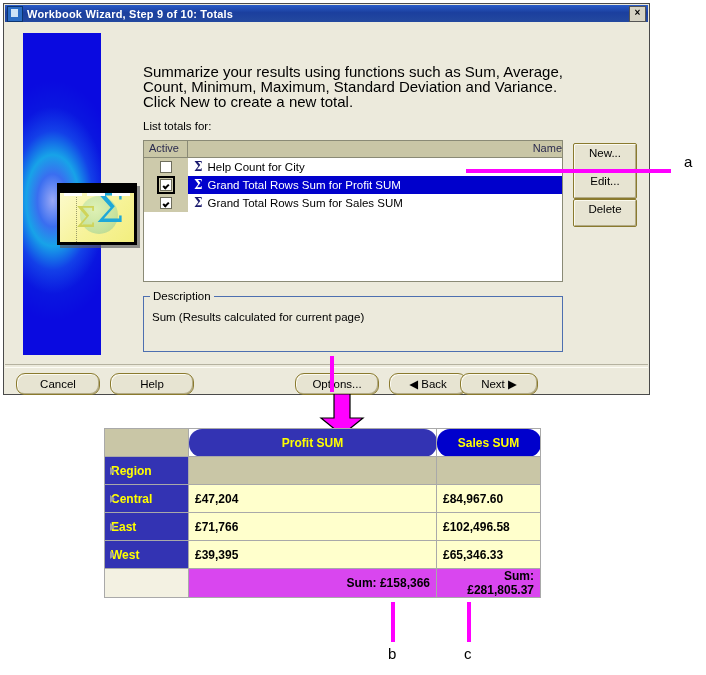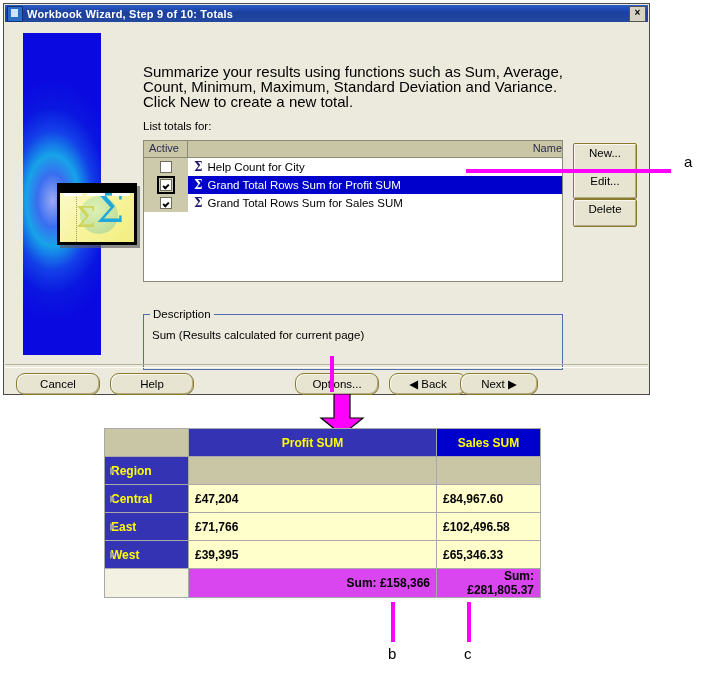--- a/index.html
+++ b/index.html
@@ -314,21 +314,21 @@
     box-sizing: border-box;
     box-shadow: inset 1px 1px 0 #fbfaf0, inset -1px -1px 0 #b3ab86;
   }
   #btn-new { top: 121px; }
   #btn-edit { top: 149px; }
   #btn-delete { top: 177px; }
 
   
   .groupbox {
     position: absolute;
-    left: 138px; top: 292px;
+    left: 138px; top: 274px;
     width: 420px; height: 56px;
     border: 1px solid #4d6fb0;
     box-sizing: border-box;
     text-decoration: underline;
   }
   .groupbox-title {
     position: absolute;
     left: 6px; top: -7px;
     background: #eceadc;
     padding: 0 3px;
@@ -421,20 +421,21 @@
     height: 28px;
     box-sizing: border-box;
     vertical-align: middle;
   }
   .c-corner { width: 84px; background: #c9c6a6; }
   .c-hdr {
     background: #3333b3;
     color: #ffff00;
     font-weight: bold;
     text-align: center;
+    border-radius: 13px;
   }
   .c-hdr.alt { background: #0000cc; }
   .w-profit { width: 248px; }
   .w-sales  { width: 104px; }
   .c-rowhdr {
     background: #3333b3;
     color: #ffff00;
     font-weight: bold;
     padding-left: 16px;
     position: relative;

